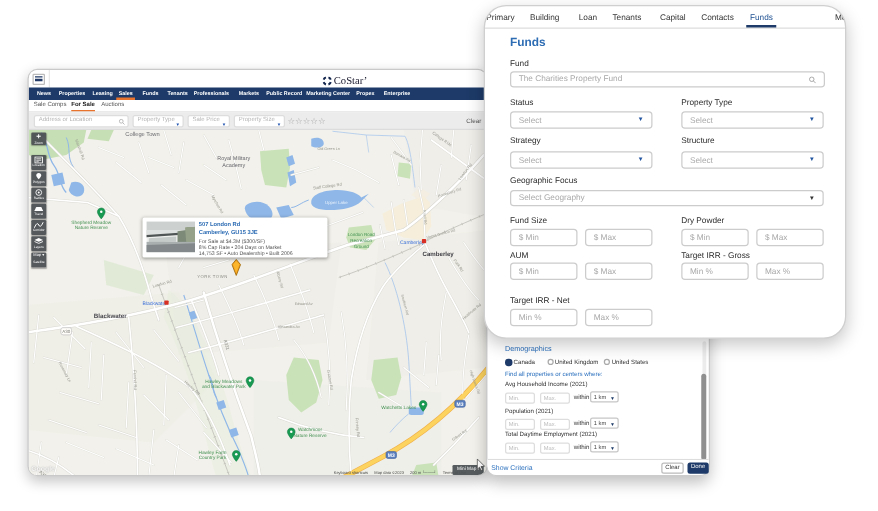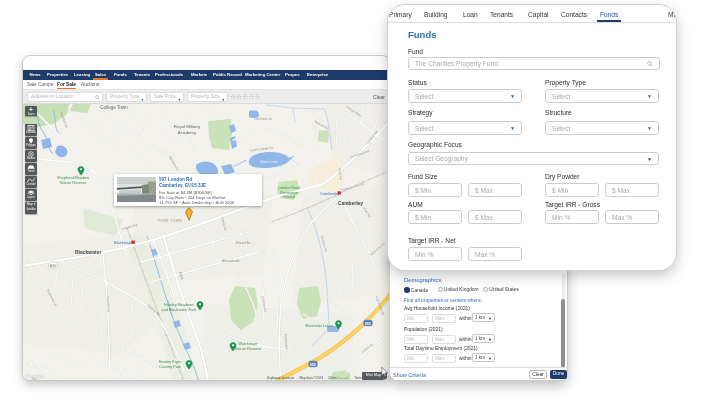--- a/index.html
+++ b/index.html
@@ -57,20 +57,36 @@
   .dlabel { position:absolute; font-size:4.9px; color:#333; }
   .dinp { position:absolute; border:1px solid #ddd; border-radius:2px; background:#fff; color:#bbb; font-size:4.6px; line-height:7.5px; padding:0 2px; height:9px; }
   #demobar { position:absolute; left:0; bottom:0; width:100%; height:13.5px; border-top:1px solid #ddd; background:#fff; border-radius:0 0 8px 8px; }
   .btn { position:absolute; font-size:5px; border-radius:2px; text-align:center; }
   body { filter: blur(0.4px); }
 </style>
 </head>
 <body>
 
 <div id="mapwin">
+  <div id="topbar">
+    <div id="hline"></div>
+      <div id="burger">
+        <div></div>
+        <div></div>
+        <div></div>
+      </div>
+    <span id="logo"><svg width="7.5" height="7.5" viewBox="0 0 12 12" style="vertical-align:-1.5px; margin-right:1.5px;">
+          <g stroke="#13264d" stroke-width="2.6" fill="none">
+            <path d="M10.6,4.4 A4.8,4.8 0 0 0 7.6,1.4"></path>
+            <path d="M4.4,1.4 A4.8,4.8 0 0 0 1.4,4.4"></path>
+            <path d="M1.4,7.6 A4.8,4.8 0 0 0 4.4,10.6"></path>
+            <path d="M7.6,10.6 A4.8,4.8 0 0 0 10.6,7.6"></path>
+          </g>
+        </svg><span style="font-family:'Liberation Serif',serif; font-size:8.5px; color:#15152a;">CoStar’</span></span>
+  </div>
   <div id="navbar">
     <span style="left:6.5px;">News</span>
       <span style="left:24px;">Properties</span>
       <span style="left:51px;">Leasing</span>
       <span class="sel" style="left:72px;">Sales</span>
       <span style="left:91px;">Funds</span>
       <span style="left:111px;">Tenants</span>
       <span style="left:132px;">Professionals</span>
       <span style="left:168px;">Markets</span>
       <span style="left:190px;">Public Record</span>

